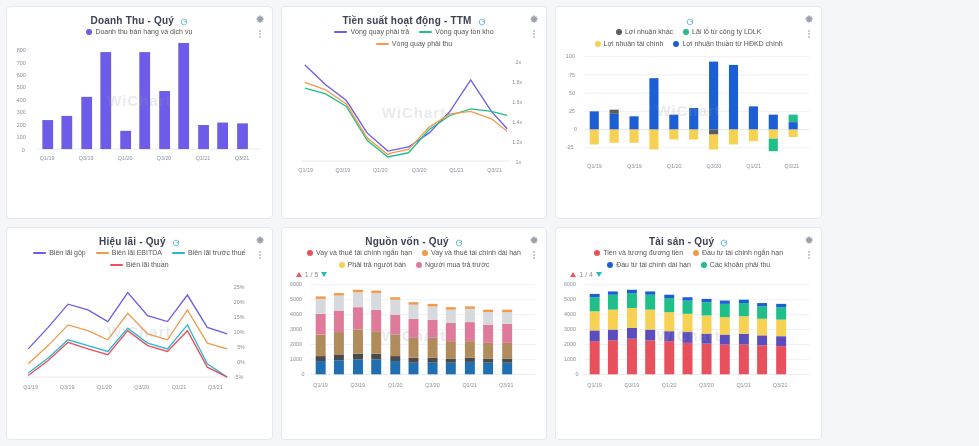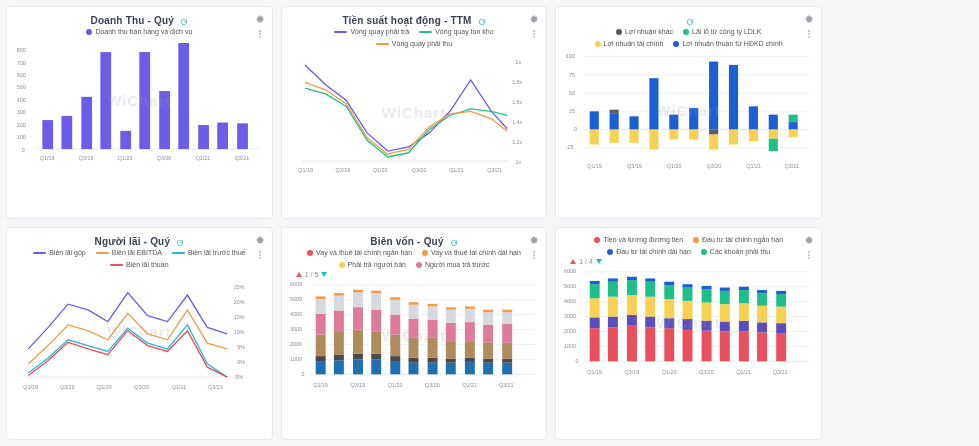--- a/index.html
+++ b/index.html
@@ -328,21 +328,21 @@
           <text x="172" y="142">Q3/20</text>
             <text x="220" y="142">Q1/21</text>
             <text x="266" y="142">Q3/21</text>
         </g>
       </svg>
     </div>
   </div>
 
   <div class="card">
     <div class="card-title">
-      <span>Người lãi - Quý</span>
+      <span>Hiệu lãi - Quý</span>
       <span class="refresh-icon">
         <svg viewBox="0 0 16 16" width="8" height="8">
             <path d="M13 3v4h-4" fill="none" stroke="#35a6c9" stroke-width="1.6"></path>
             <path d="M13.5 8A5.5 5.5 0 1 1 11.6 3.9" fill="none" stroke="#35a6c9" stroke-width="1.6"></path>
           </svg>
       </span>
     </div>
     <div class="gear">
       <svg viewBox="0 0 24 24" width="11" height="11" fill="#9aa1ab">
           <path d="M12 8a4 4 0 100 8 4 4 0 000-8zm9 4l-2-.3a7 7 0 00-.6-1.5l1.2-1.6-1.7-1.7L16.3 8a7 7 0 00-1.5-.6L14.5 5h-2.4l-.3 2.4c-.5.1-1 .3-1.5.6L8.7 6.9 7 8.6l1.2 1.6c-.3.5-.5 1-.6 1.5L5.2 12v2.4l2.4.3c.1.5.3 1 .6 1.5L7 17.8l1.7 1.7 1.6-1.2c.5.3 1 .5 1.5.6l.3 2.4h2.4l.3-2.4c.5-.1 1-.3 1.5-.6l1.6 1.2 1.7-1.7-1.2-1.6c.3-.5.5-1 .6-1.5l2.4-.3V12z"></path>
@@ -395,21 +395,21 @@
           <text x="144" y="142">Q3/20</text>
             <text x="189" y="142">Q1/21</text>
             <text x="233" y="142">Q3/21</text>
         </g>
       </svg>
     </div>
   </div>
 
   <div class="card">
     <div class="card-title">
-      <span>Biên vốn - Quý</span>
+      <span>Nguồn vốn - Quý</span>
       <span class="refresh-icon">
         <svg viewBox="0 0 16 16" width="8" height="8">
             <path d="M13 3v4h-4" fill="none" stroke="#35a6c9" stroke-width="1.6"></path>
             <path d="M13.5 8A5.5 5.5 0 1 1 11.6 3.9" fill="none" stroke="#35a6c9" stroke-width="1.6"></path>
           </svg>
       </span>
     </div>
     <div class="gear">
       <svg viewBox="0 0 24 24" width="11" height="11" fill="#9aa1ab">
           <path d="M12 8a4 4 0 100 8 4 4 0 000-8zm9 4l-2-.3a7 7 0 00-.6-1.5l1.2-1.6-1.7-1.7L16.3 8a7 7 0 00-1.5-.6L14.5 5h-2.4l-.3 2.4c-.5.1-1 .3-1.5.6L8.7 6.9 7 8.6l1.2 1.6c-.3.5-.5 1-.6 1.5L5.2 12v2.4l2.4.3c.1.5.3 1 .6 1.5L7 17.8l1.7 1.7 1.6-1.2c.5.3 1 .5 1.5.6l.3 2.4h2.4l.3-2.4c.5-.1 1-.3 1.5-.6l1.6 1.2 1.7-1.7-1.2-1.6c.3-.5.5-1 .6-1.5l2.4-.3V12z"></path>
@@ -561,20 +561,29 @@
             <text x="118" y="130">Q1/20</text>
           <text x="163" y="130">Q3/20</text>
             <text x="208" y="130">Q1/21</text>
             <text x="252" y="130">Q3/21</text>
         </g>
       </svg>
     </div>
   </div>
 
   <div class="card">
+    <div class="card-title">
+      <span>Tài sản - Quý</span>
+      <span class="refresh-icon">
+        <svg viewBox="0 0 16 16" width="8" height="8">
+            <path d="M13 3v4h-4" fill="none" stroke="#35a6c9" stroke-width="1.6"></path>
+            <path d="M13.5 8A5.5 5.5 0 1 1 11.6 3.9" fill="none" stroke="#35a6c9" stroke-width="1.6"></path>
+          </svg>
+      </span>
+    </div>
     <div class="gear">
       <svg viewBox="0 0 24 24" width="11" height="11" fill="#9aa1ab">
           <path d="M12 8a4 4 0 100 8 4 4 0 000-8zm9 4l-2-.3a7 7 0 00-.6-1.5l1.2-1.6-1.7-1.7L16.3 8a7 7 0 00-1.5-.6L14.5 5h-2.4l-.3 2.4c-.5.1-1 .3-1.5.6L8.7 6.9 7 8.6l1.2 1.6c-.3.5-.5 1-.6 1.5L5.2 12v2.4l2.4.3c.1.5.3 1 .6 1.5L7 17.8l1.7 1.7 1.6-1.2c.5.3 1 .5 1.5.6l.3 2.4h2.4l.3-2.4c.5-.1 1-.3 1.5-.6l1.6 1.2 1.7-1.7-1.2-1.6c.3-.5.5-1 .6-1.5l2.4-.3V12z"></path>
         </svg>
     </div>
     <div class="kebab">
         <i></i>
         <i></i>
         <i></i>
       </div>

